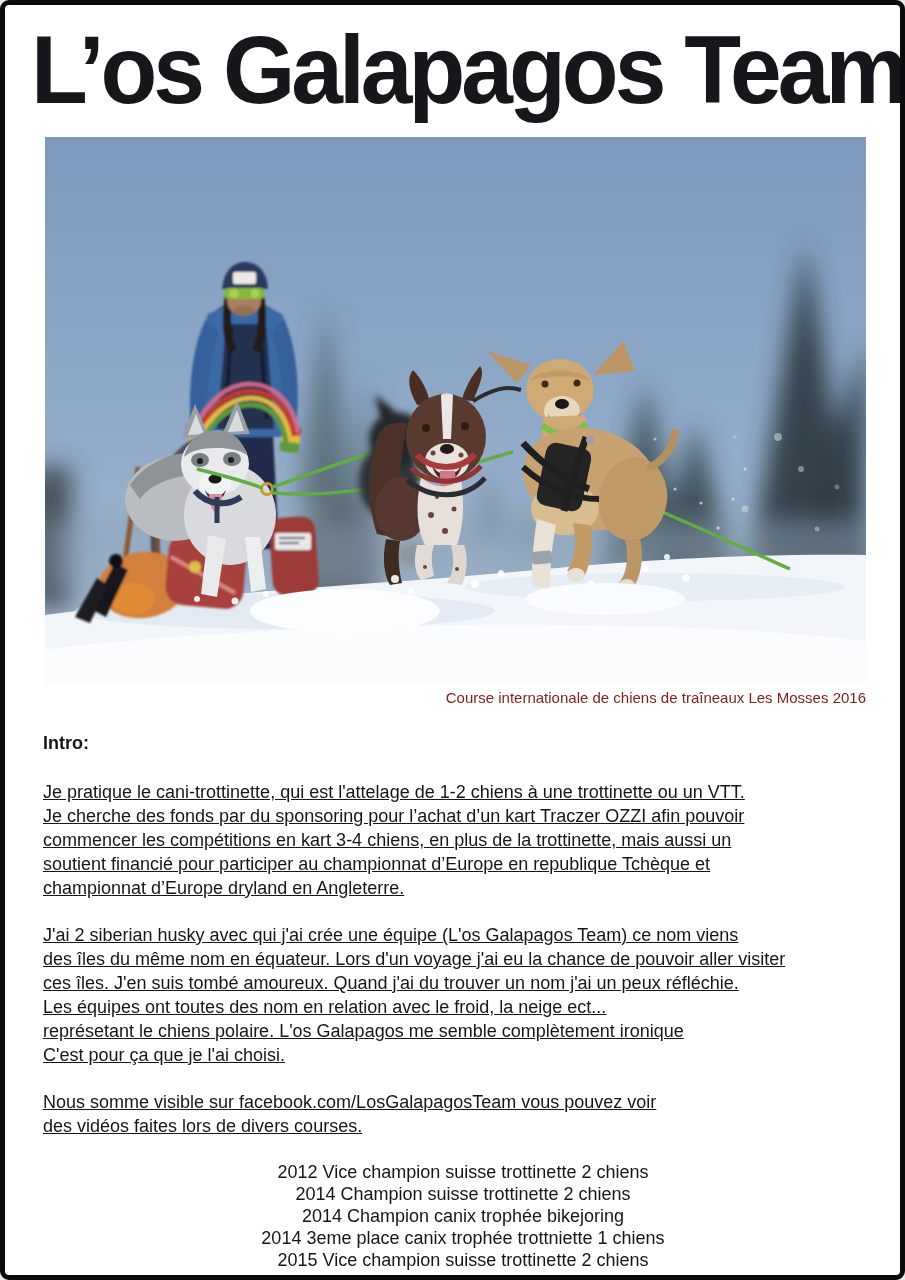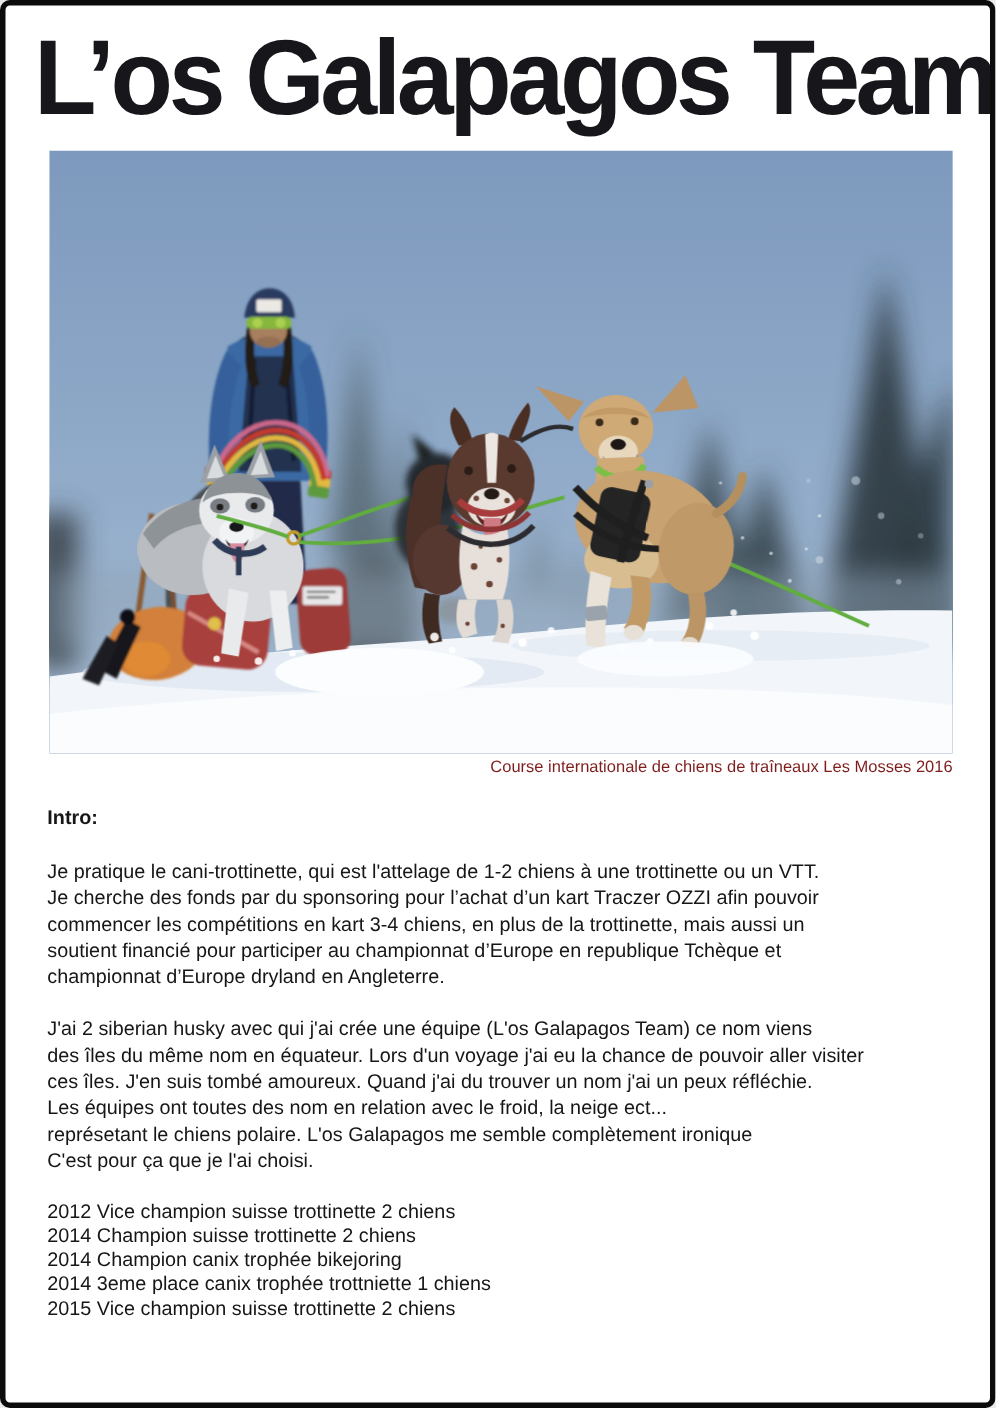--- a/index.html
+++ b/index.html
@@ -26,23 +26,23 @@
   .photo svg{display:block;}
   .caption{
     position:absolute;left:40px;top:684px;width:821px;
     text-align:right;font-size:15px;color:#7f1d1d;
   }
   .bodytext{
     position:absolute;left:38px;top:716px;width:840px;
     font-size:18px;line-height:24px;color:#161616;
   }
   .intro-heading{font-weight:bold;margin:10px 0 25px 0;}
-  .para{margin:0 0 23px 0;white-space:pre-line;}
+  .para{margin:0 0 23px 0;white-space:pre-line;text-decoration:underline;}
   .results{line-height:22px;}
-  .results div{white-space:pre;}
+  .results div{white-space:pre;text-align:center;}
 </style>
 </head>
 <body>
 
 <div class="page">
 
   <h1 class="title">L’os Galapagos Team</h1>
 
   <div class="photo">
     <svg width="821" height="548" viewBox="0 0 821 548" xmlns="http://www.w3.org/2000/svg">
@@ -309,20 +309,22 @@
 Je cherche des fonds par du sponsoring pour l’achat d’un kart Traczer OZZI afin pouvoir
 commencer les compétitions en kart 3-4 chiens, en plus de la trottinette, mais aussi un
 soutient financié pour participer au championnat d’Europe en republique Tchèque et
 championnat d’Europe dryland en Angleterre.</p>
     <p class="para">J'ai 2 siberian husky avec qui j'ai crée une équipe (L'os Galapagos Team) ce nom viens
 des îles du même nom en équateur. Lors d'un voyage j'ai eu la chance de pouvoir aller visiter
 ces îles. J'en suis tombé amoureux. Quand j'ai du trouver un nom j'ai un peux réfléchie.
 Les équipes ont toutes des nom en relation avec le froid, la neige ect...
 représetant le chiens polaire. L'os Galapagos me semble complètement ironique
 C'est pour ça que je l'ai choisi.</p>
+    <p class="para">Nous somme visible sur facebook.com/LosGalapagosTeam vous pouvez voir
+des vidéos faites lors de divers courses.</p>
     <div class="results">
       <div>2012 Vice champion suisse trottinette 2 chiens</div>
       <div>2014 Champion suisse trottinette 2 chiens</div>
       <div>2014 Champion canix trophée bikejoring</div>
       <div>2014 3eme place canix trophée trottniette 1 chiens</div>
       <div>2015 Vice champion suisse trottinette 2 chiens</div>
     </div>
   </div>
 
 </div>

